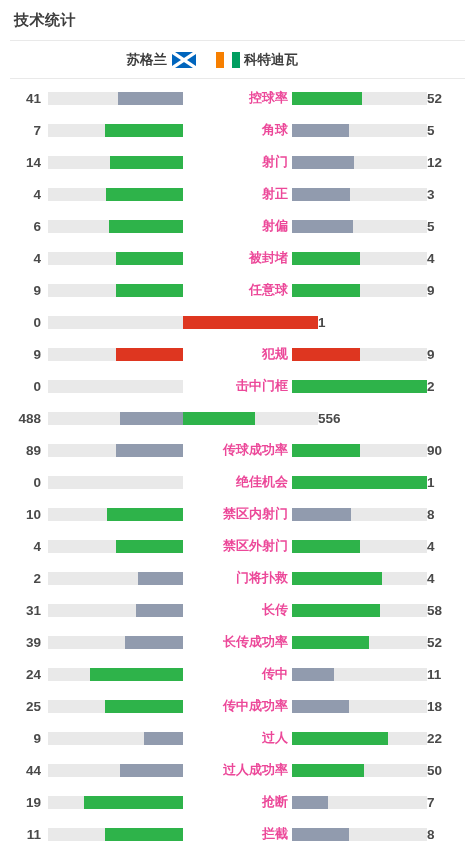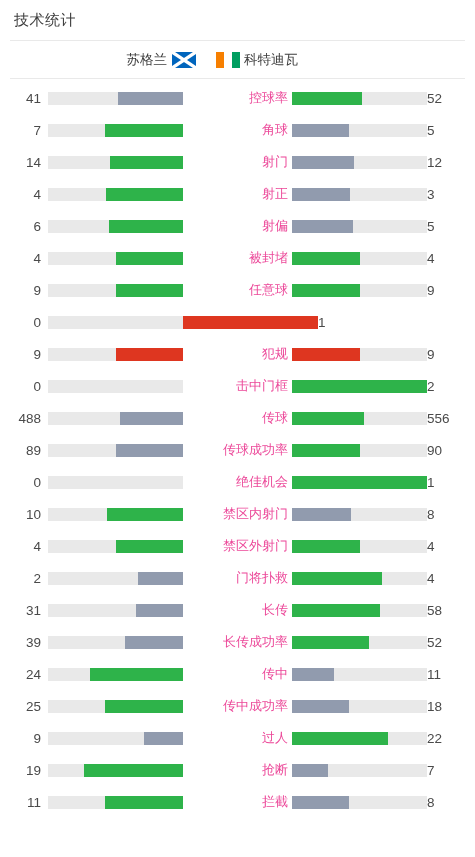--- a/index.html
+++ b/index.html
@@ -14,20 +14,21 @@
     color: #3c3c3c;
     -webkit-font-smoothing: antialiased;
     overflow: hidden;
   }
 
   .panel {
     width: 475px;
     height: 604px;
     box-sizing: border-box;
     position: relative;
+    font-weight: bold;
   }
 
   
   .title-bar {
     height: 40px;
     display: flex;
     align-items: center;
     padding-left: 14px;
     box-sizing: border-box;
   }
@@ -276,21 +277,20 @@
         <div class="track right">
           <div class="fill green" style="width: 100%;"></div>
         </div>
         <div class="val right">2</div>
       </div>
       <div class="stat-row">
         <div class="val left">488</div>
         <div class="track left">
           <div class="fill grey" style="width: 47%;"></div>
         </div>
-        <div class="label">传球</div>
         <div class="track right">
           <div class="fill green" style="width: 53%;"></div>
         </div>
         <div class="val right">556</div>
       </div>
       <div class="stat-row">
         <div class="val left">89</div>
         <div class="track left">
           <div class="fill grey" style="width: 50%;"></div>
         </div>
@@ -391,20 +391,31 @@
       <div class="stat-row">
         <div class="val left">9</div>
         <div class="track left">
           <div class="fill grey" style="width: 29%;"></div>
         </div>
         <div class="label">过人</div>
         <div class="track right">
           <div class="fill green" style="width: 71%;"></div>
         </div>
         <div class="val right">22</div>
+      </div>
+      <div class="stat-row">
+        <div class="val left">44</div>
+        <div class="track left">
+          <div class="fill grey" style="width: 47%;"></div>
+        </div>
+        <div class="label">过人成功率</div>
+        <div class="track right">
+          <div class="fill green" style="width: 53%;"></div>
+        </div>
+        <div class="val right">50</div>
       </div>
       <div class="stat-row">
         <div class="val left">19</div>
         <div class="track left">
           <div class="fill green" style="width: 73%;"></div>
         </div>
         <div class="label">抢断</div>
         <div class="track right">
           <div class="fill grey" style="width: 27%;"></div>
         </div>

